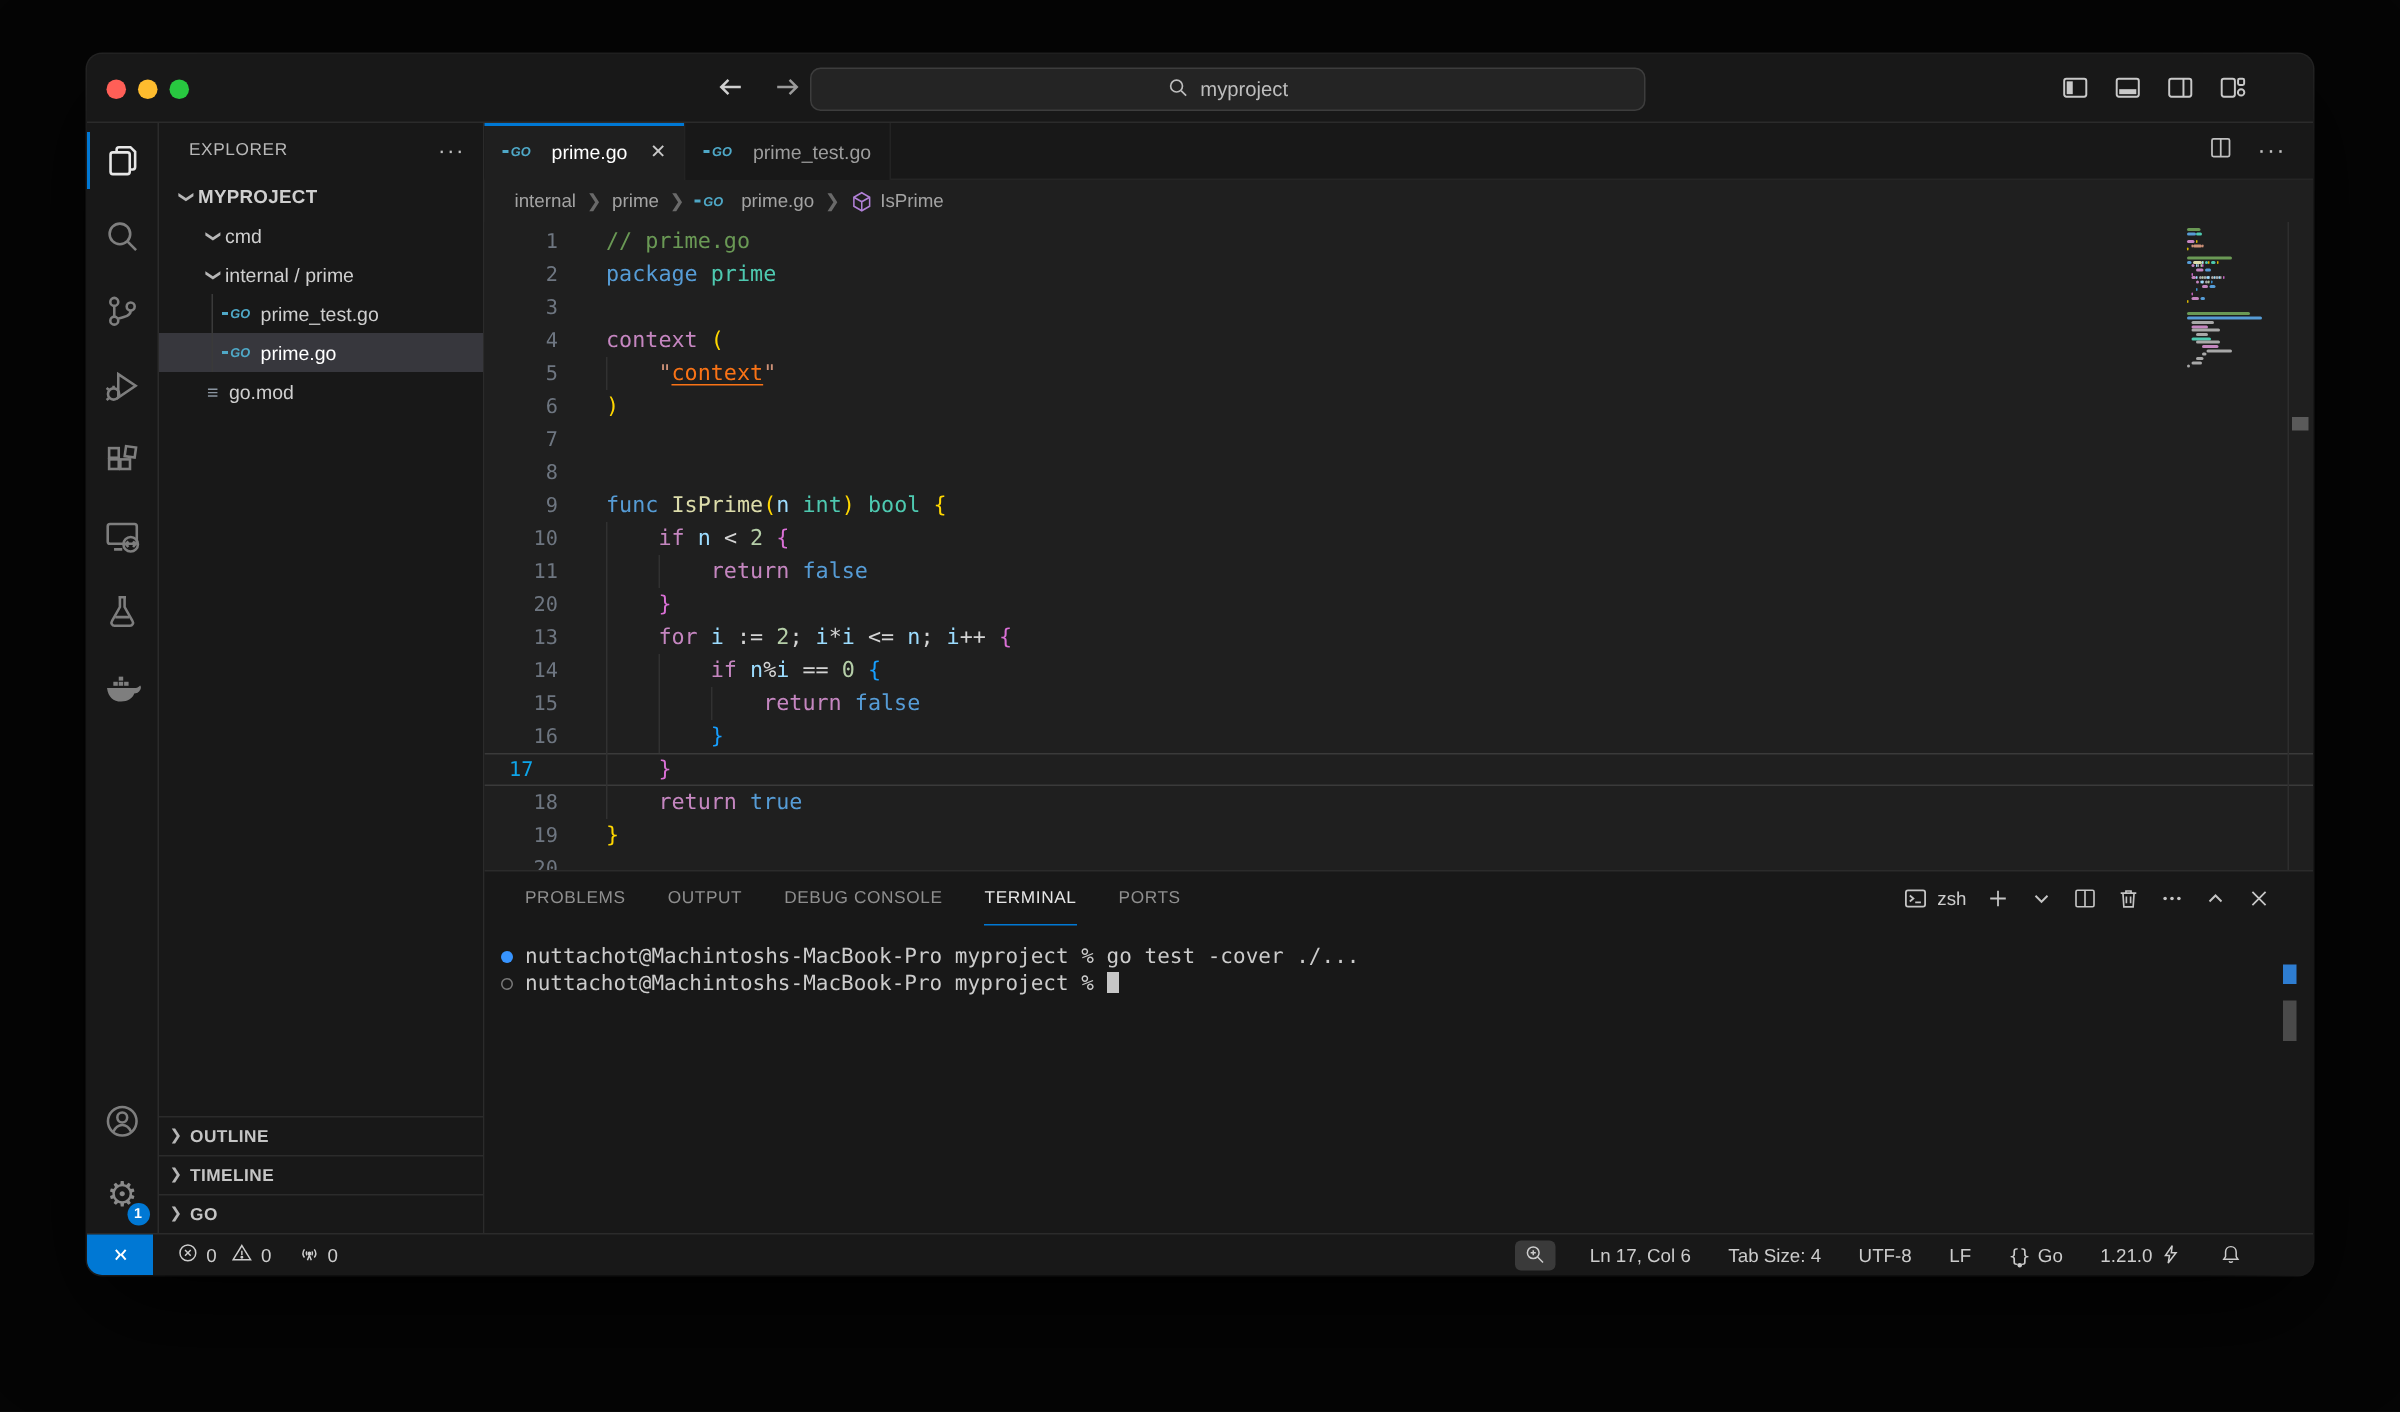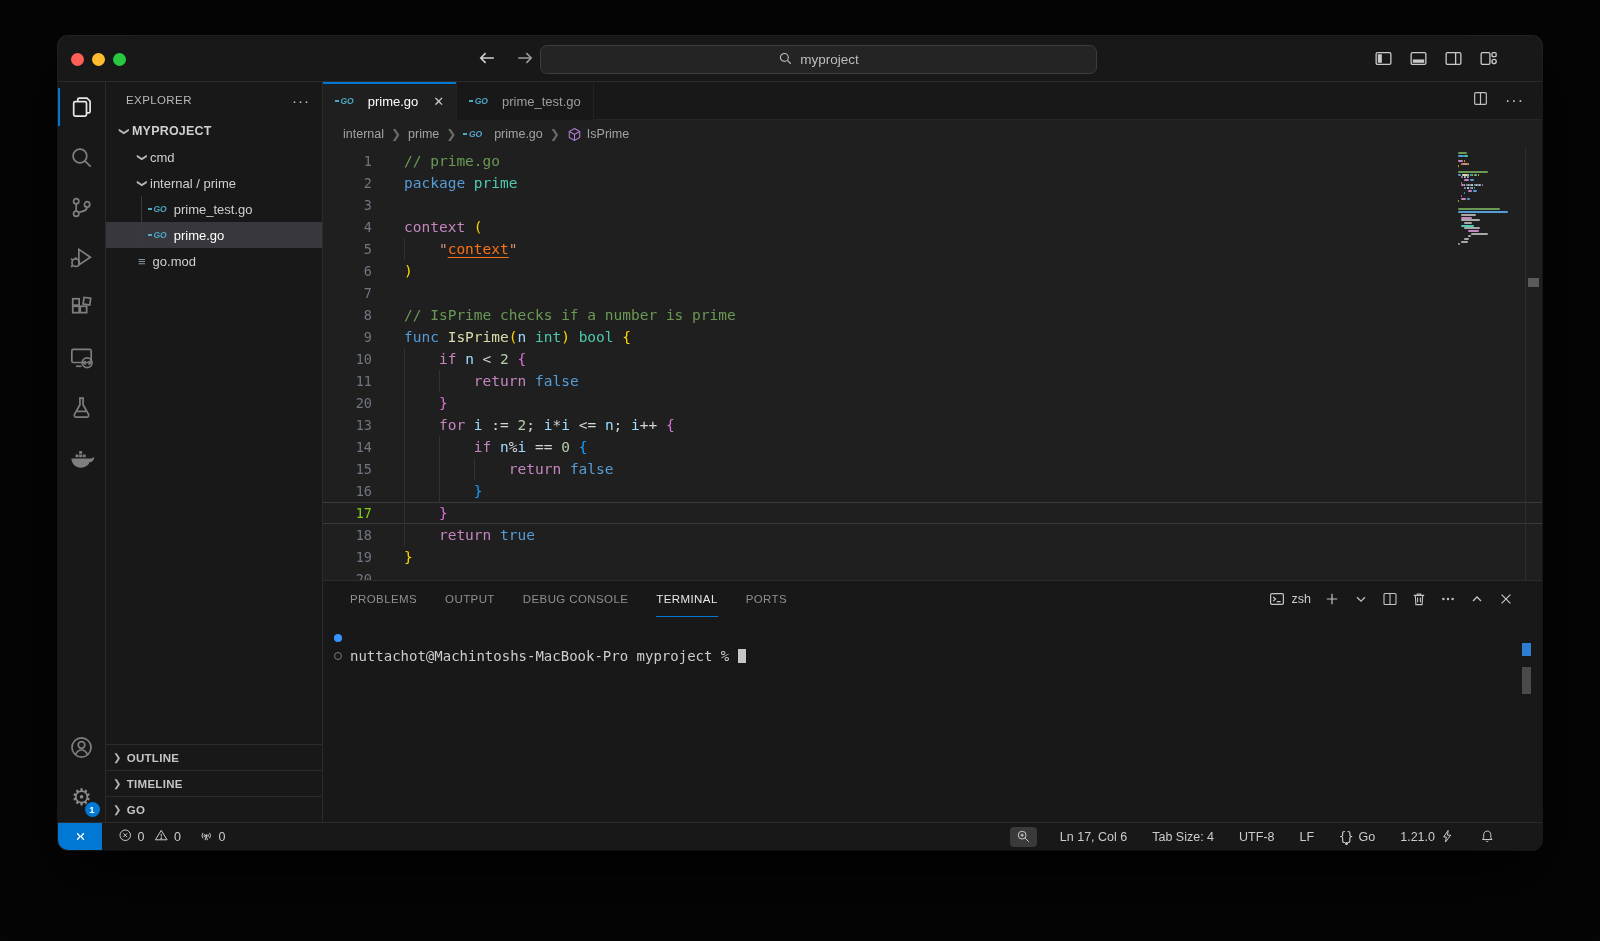--- a/index.html
+++ b/index.html
@@ -77,21 +77,21 @@
     font-size:12.5px; color:#a3a3a3; background:#1f1f1f; }
   .breadcrumb .sep { color:#6a6a6a; font-size:12px; }
   .breadcrumb .cubeico svg { width:15px; height:15px; }
 
   
   .code { flex:1; position:relative; overflow:hidden; background:#1f1f1f;
     font-family:"DejaVu Sans Mono",monospace; font-size:14.5px; }
   .lines { position:absolute; left:0; top:2px; right:0; }
   .ln { position:relative; height:22px; line-height:22px; white-space:pre; }
   .ln-num { position:absolute; left:0; width:49px; text-align:right; color:#6e7681; font-size:13.5px; }
-  .ln.cur .ln-num { color:#84cc16; }
+  .ln.cur .ln-num { color:#0ea5e9;text-align:center; }
   .ln-text { position:absolute; left:81px; }
   .ln.cur .cl { position:absolute; left:0; right:0; top:0; bottom:0;
     border-top:1px solid #3a3a3a; border-bottom:1px solid #3a3a3a; pointer-events:none; }
   .guide { position:absolute; top:0; bottom:0; width:1px; background:#313131; }
   .tk-c{color:#6A9955} .tk-k{color:#569CD6} .tk-t{color:#C586C0} .tk-s{color:#CE9178}
   .tk-su{color:#f97316; text-decoration:underline; text-underline-offset:3px;text-align:right;}
   .tk-n{color:#B5CEA8} .tk-y{color:#4EC9B0} .tk-f{color:#DCDCAA} .tk-v{color:#9CDCFE}
   .tk-o{color:#d4d4d4} .tk-b1{color:#FFD700} .tk-b2{color:#DA70D6} .tk-b3{color:#179FFF}
 
   .minimap { position:absolute; top:4px; right:22px; width:62px; }
@@ -380,21 +380,21 @@
 
         <div class="code" id="code">
           <div class="lines" id="lines">
               <div class="ln"><span class="ln-num">1</span><span class="ln-text"><span class="tk-c">// prime.go</span></span></div>
               <div class="ln"><span class="ln-num">2</span><span class="ln-text"><span class="tk-k">package</span><span class="tk-o"> </span><span class="tk-y">prime</span></span></div>
               <div class="ln"><span class="ln-num">3</span><span class="ln-text"></span></div>
               <div class="ln"><span class="ln-num">4</span><span class="ln-text"><span class="tk-t">context</span><span class="tk-o"> </span><span class="tk-b1">(</span></span></div>
               <div class="ln"><span class="guide" style="left: calc(0ch + 81px);"></span><span class="ln-num">5</span><span class="ln-text"><span class="tk-o">    </span><span class="tk-s">"</span><span class="tk-su">context</span><span class="tk-s">"</span></span></div>
               <div class="ln"><span class="ln-num">6</span><span class="ln-text"><span class="tk-b1">)</span></span></div>
               <div class="ln"><span class="ln-num">7</span><span class="ln-text"></span></div>
-              <div class="ln"><span class="ln-num">8</span><span class="ln-text"><span class="tk-c">// IsPrime checks if a number is prime</span></span></div>
+              <div class="ln"><span class="ln-num">8</span></div>
               <div class="ln"><span class="ln-num">9</span><span class="ln-text"><span class="tk-k">func</span><span class="tk-o"> </span><span class="tk-f">IsPrime</span><span class="tk-b1">(</span><span class="tk-v">n</span><span class="tk-o"> </span><span class="tk-y">int</span><span class="tk-b1">)</span><span class="tk-o"> </span><span class="tk-y">bool</span><span class="tk-o"> </span><span class="tk-b1">{</span></span></div>
               <div class="ln"><span class="guide" style="left: calc(0ch + 81px);"></span><span class="ln-num">10</span><span class="ln-text"><span class="tk-o">    </span><span class="tk-t">if</span><span class="tk-o"> </span><span class="tk-v">n</span><span class="tk-o"> </span><span class="tk-o">&lt;</span><span class="tk-o"> </span><span class="tk-n">2</span><span class="tk-o"> </span><span class="tk-b2">{</span></span></div>
               <div class="ln"><span class="guide" style="left: calc(0ch + 81px);"></span><span class="guide" style="left: calc(4ch + 81px);"></span><span class="ln-num">11</span><span class="ln-text"><span class="tk-o">        </span><span class="tk-t">return</span><span class="tk-o"> </span><span class="tk-k">false</span></span></div>
               <div class="ln"><span class="guide" style="left: calc(0ch + 81px);"></span><span class="ln-num">20</span><span class="ln-text"><span class="tk-o">    </span><span class="tk-b2">}</span></span></div>
               <div class="ln"><span class="guide" style="left: calc(0ch + 81px);"></span><span class="ln-num">13</span><span class="ln-text"><span class="tk-o">    </span><span class="tk-t">for</span><span class="tk-o"> </span><span class="tk-v">i</span><span class="tk-o"> </span><span class="tk-o">:=</span><span class="tk-o"> </span><span class="tk-n">2</span><span class="tk-o">; </span><span class="tk-v">i</span><span class="tk-o">*</span><span class="tk-v">i</span><span class="tk-o"> </span><span class="tk-o">&lt;=</span><span class="tk-o"> </span><span class="tk-v">n</span><span class="tk-o">; </span><span class="tk-v">i</span><span class="tk-o">++</span><span class="tk-o"> </span><span class="tk-b2">{</span></span></div>
               <div class="ln"><span class="guide" style="left: calc(0ch + 81px);"></span><span class="guide" style="left: calc(4ch + 81px);"></span><span class="ln-num">14</span><span class="ln-text"><span class="tk-o">        </span><span class="tk-t">if</span><span class="tk-o"> </span><span class="tk-v">n</span><span class="tk-o">%</span><span class="tk-v">i</span><span class="tk-o"> </span><span class="tk-o">==</span><span class="tk-o"> </span><span class="tk-n">0</span><span class="tk-o"> </span><span class="tk-b3">{</span></span></div>
               <div class="ln"><span class="guide" style="left: calc(0ch + 81px);"></span><span class="guide" style="left: calc(4ch + 81px);"></span><span class="guide" style="left: calc(8ch + 81px);"></span><span class="ln-num">15</span><span class="ln-text"><span class="tk-o">            </span><span class="tk-t">return</span><span class="tk-o"> </span><span class="tk-k">false</span></span></div>
               <div class="ln"><span class="guide" style="left: calc(0ch + 81px);"></span><span class="guide" style="left: calc(4ch + 81px);"></span><span class="ln-num">16</span><span class="ln-text"><span class="tk-o">        </span><span class="tk-b3">}</span></span></div>
               <div class="ln cur"><span class="cl"></span><span class="guide" style="left: calc(0ch + 81px);"></span><span class="ln-num">17</span><span class="ln-text"><span class="tk-o">    </span><span class="tk-b2">}</span></span></div>
               <div class="ln"><span class="guide" style="left: calc(0ch + 81px);"></span><span class="ln-num">18</span><span class="ln-text"><span class="tk-o">    </span><span class="tk-t">return</span><span class="tk-o"> </span><span class="tk-k">true</span></span></div>
@@ -494,21 +494,21 @@
                   </svg>
                 </span>
                 <span style="display: flex;">
                   <svg viewBox="0 0 16 16" fill="none" stroke="currentColor" stroke-width="1.2">
                     <path d="M3.6 3.6l8.8 8.8M12.4 3.6l-8.8 8.8"></path>
                   </svg>
                 </span>
               </div>
           </div>
           <div class="term" id="term">
-              <div class="tline"><span class="tdec filled"></span></div>
+              <div class="tline"><span class="tdec filled"></span><span>nuttachot@Machintoshs-MacBook-Pro myproject % go test -cover ./...</span></div>
               <div class="tline"><span class="tdec empty"></span><span>nuttachot@Machintoshs-MacBook-Pro myproject % </span><span class="cursor-block"></span></div>
             </div>
           <div class="term-scroll-mark" style="top:62px;height:13px;background:#2e7dd1"></div>
           <div class="term-scroll-mark" style="top:86px;height:27px;background:#4a4a4a"></div>
         </div>
       </div>
     </div>
 
     <div class="statusbar">
       <div class="sb-left">

